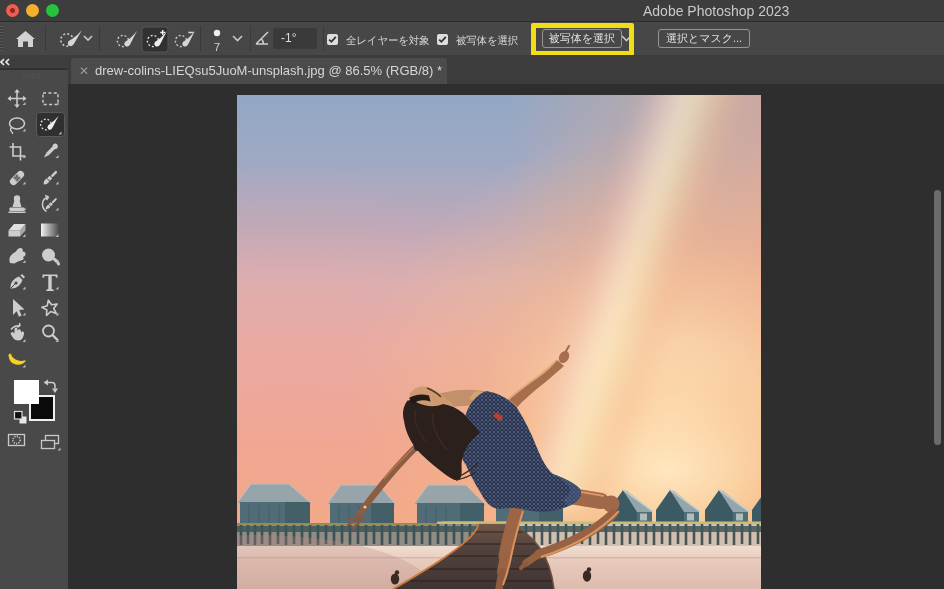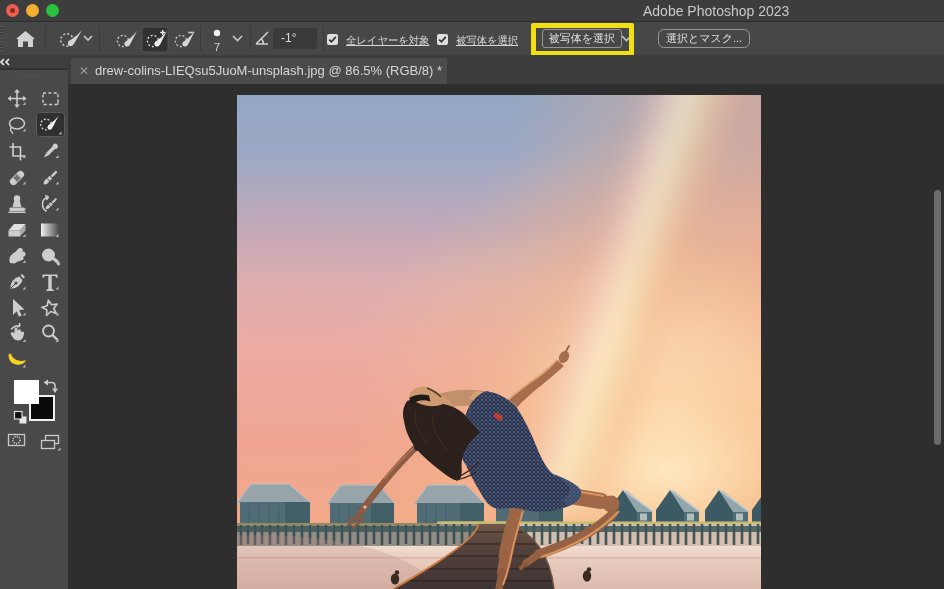--- a/index.html
+++ b/index.html
@@ -17,21 +17,21 @@
   #toolbar { position:absolute; left:0; top:70px; width:68px; height:519px; background:#494949; }
   #tabbar { position:absolute; left:68px; top:55px; width:876px; height:29px; background:#3c3c3c; }
   #tab { position:absolute; left:3px; top:3px; width:376px; height:26px; background:#4b4b4b;
     border-radius:2px 2px 0 0; color:#d6d6d6; font-size:13px; line-height:26px; }
   #tab .x { position:absolute; left:8px; top:0px; color:#9b9b9b; font-size:12px; }
   #tab .fn { position:absolute; left:24px; top:0; white-space:nowrap; }
   #canvas { position:absolute; left:68px; top:84px; width:876px; height:505px; background:#2e2e2e; }
   #photo { position:absolute; left:169px; top:11px; width:524px; height:494px; }
   #scroll { position:absolute; left:866px; top:106px; width:7px; height:255px;
     background:#6b6b6b; border-radius:4px; }
-  .optxt { position:absolute; top:12px; color:#d6d6d6; font-size:10.5px; letter-spacing:-0.2px;text-decoration:underline; }
+  .optxt { position:absolute; top:12px; color:#d6d6d6; font-size:10.5px; letter-spacing:-0.2px; }
   .cb { position:absolute; top:12px; width:11px; height:11px; background:#dedede;
     border-radius:2px; }
   .cb svg { position:absolute; left:0; top:0; }
   .btn { position:absolute; top:7px; height:19px; border:1px solid #969696; border-radius:3px;
     color:#e0e0e0; font-size:11px; text-align:center; line-height:17px; background:#474747; }
   #ylw { position:absolute; left:531px; top:1px; width:103px; height:33px;
     border:5px solid #f0df15; border-radius:2px; }
   #anglebox { position:absolute; left:273px; top:6px; width:44px; height:21px; background:#3a3a3a;
     border-radius:3px; color:#dcdcdc; font-size:12px; line-height:21px; padding-left:8px; }
   #grip { position:absolute; left:0; top:4px; width:3px; height:25px;
@@ -100,21 +100,21 @@
       </svg>
     </div>
   <div class="optxt" style="left:346px">全レイヤーを対象</div>
   <div class="cb" style="left:437px">
       <svg width="11" height="11" viewBox="0 0 11 11">
         <path d="M2.2 5.6 L4.4 7.8 L8.8 2.9" stroke="#333" stroke-width="1.8" fill="none"></path>
       </svg>
     </div>
   <div class="optxt" style="left:456px">被写体を選択</div>
   <div class="btn" style="left:542px; width:80px;">被写体を選択</div>
-  <div class="btn" style="left:658px; width:92px;border-radius:6px;">選択とマスク...</div>
+  <div class="btn" style="left:658px; width:92px;">選択とマスク...</div>
   <div id="ylw"></div>
 </div>
 
 <div id="toolhead">
   <svg width="68" height="14" viewBox="0 0 68 14">
     <path d="M4 4 l-3 3 l3 3 M9 4 l-3 3 l3 3" stroke="#e8e8e8" stroke-width="1.7" fill="none"></path>
   </svg>
 </div>
 <div id="toolbar">
 <svg width="68" height="519" viewBox="0 0 68 519">

